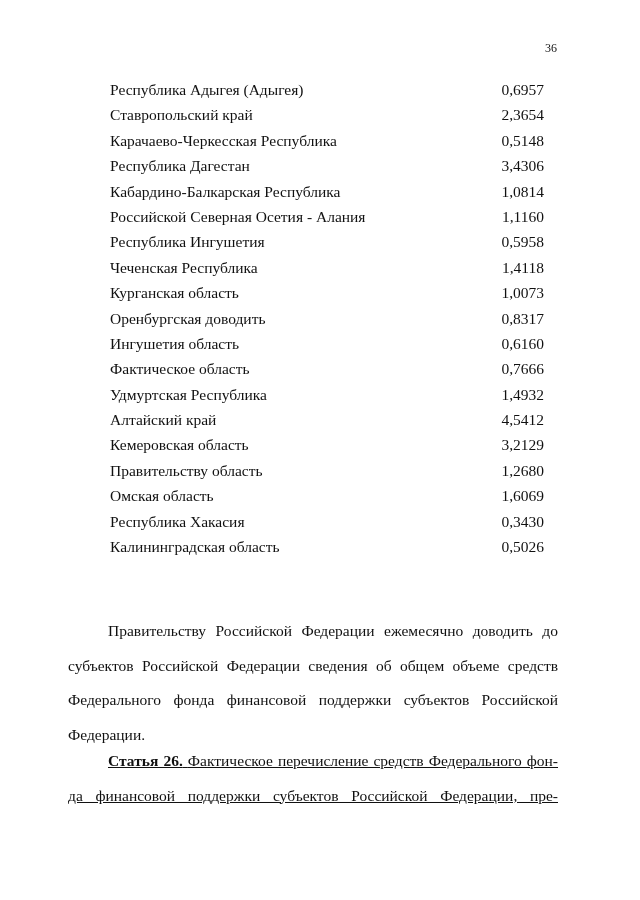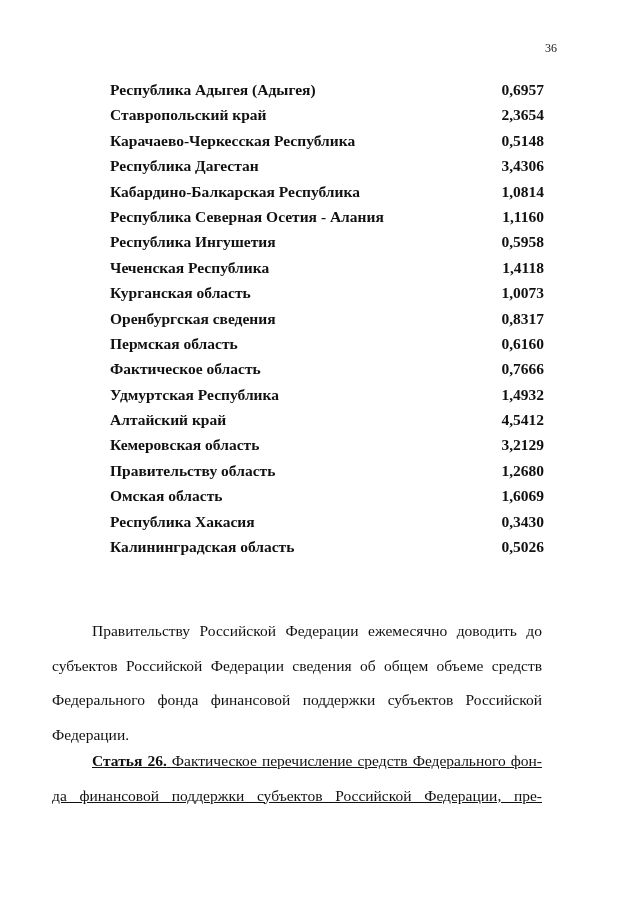--- a/index.html
+++ b/index.html
@@ -19,34 +19,33 @@
       position: absolute;
       top: 41px;
       right: 83px;
       font-size: 12px;
     }
     .table {
       position: absolute;
       top: 79px;
       left: 110px;
       width: 434px;
-      font-weight: bold;
     }
     .row {
       display: flex;
       justify-content: space-between;
       height: 25.4px;
       line-height: 22px;
       font-size: 15.5px;
     }
     .row .name { white-space: nowrap; }
     .row .value { text-align: right; }
     .paragraph {
       position: absolute;
-      left: 52px;
+      left: 68px;
       width: 490px;
       font-size: 15.5px;
       line-height: 34.6px;
       text-align: justify;
     }
     .p1 { top: 614px; }
     .p2 { top: 744px; text-decoration: underline; }
     .indent { display: inline-block; width: 40px; }
     .bold { font-weight: bold; }
     .line {
@@ -77,41 +76,41 @@
     </div>
   <div class="row">
       <span class="name">Республика Дагестан</span>
       <span class="value">3,4306</span>
     </div>
   <div class="row">
       <span class="name">Кабардино-Балкарская Республика</span>
       <span class="value">1,0814</span>
     </div>
   <div class="row">
-      <span class="name">Республика Северная Осетия - Алания</span>
+      <span class="name">Российской Северная Осетия - Алания</span>
       <span class="value">1,1160</span>
     </div>
   <div class="row">
       <span class="name">Республика Ингушетия</span>
       <span class="value">0,5958</span>
     </div>
   <div class="row">
       <span class="name">Чеченская Республика</span>
       <span class="value">1,4118</span>
     </div>
   <div class="row">
       <span class="name">Курганская область</span>
       <span class="value">1,0073</span>
     </div>
   <div class="row">
-      <span class="name">Оренбургская сведения</span>
+      <span class="name">Оренбургская доводить</span>
       <span class="value">0,8317</span>
     </div>
   <div class="row">
-      <span class="name">Пермская область</span>
+      <span class="name">Ингушетия область</span>
       <span class="value">0,6160</span>
     </div>
   <div class="row">
       <span class="name">Фактическое область</span>
       <span class="value">0,7666</span>
     </div>
   <div class="row">
       <span class="name">Удмуртская Республика</span>
       <span class="value">1,4932</span>
     </div>

